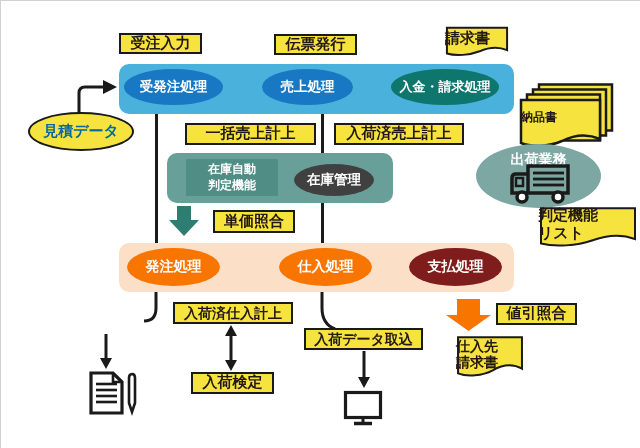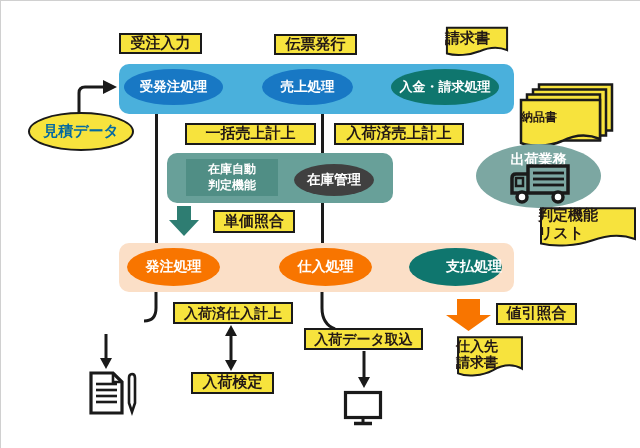--- a/index.html
+++ b/index.html
@@ -133,21 +133,21 @@
     </div>
   </div>
 
   <div class="banner" style="left:118px;top:242px;width:395px;height:49px;background:#fbdfc7;"></div>
   <div class="oval" style="left:126px;top:247px;width:93px;height:38px;background:#f87500;font-size:14px;">
     <span>発注処理</span>
   </div>
   <div class="oval" style="left:278px;top:247px;width:93px;height:38px;background:#f87500;font-size:14px;">
     <span>仕入処理</span>
   </div>
-  <div class="oval" style="left:408px;top:247px;width:93px;height:38px;background:#0f766e;font-size:14px;justify-content:flex-end;">
+  <div class="oval" style="left:408px;top:247px;width:93px;height:38px;background:#7f1d1d;font-size:14px;">
     <span>支払処理</span>
   </div>
 
   <svg class="icon-svg" style="left:98px;top:333px;width:14px;height:36px;" viewBox="0 0 14 36">
     <line x1="7" y1="0" x2="7" y2="26" stroke="#1a1a1a" stroke-width="3"></line>
     <polygon points="1,24 13,24 7,35" fill="#1a1a1a"></polygon>
   </svg>
   <svg class="icon-svg" style="left:86px;top:368px;width:52px;height:48px;" viewBox="0 0 52 48">
     <path d="M4,4 H26 L35,13 V44 H4 Z" fill="#fff" stroke="#1a1a1a" stroke-width="3.2"></path>
     <path d="M26,4 V13 H35" fill="none" stroke="#1a1a1a" stroke-width="2.6"></path>

